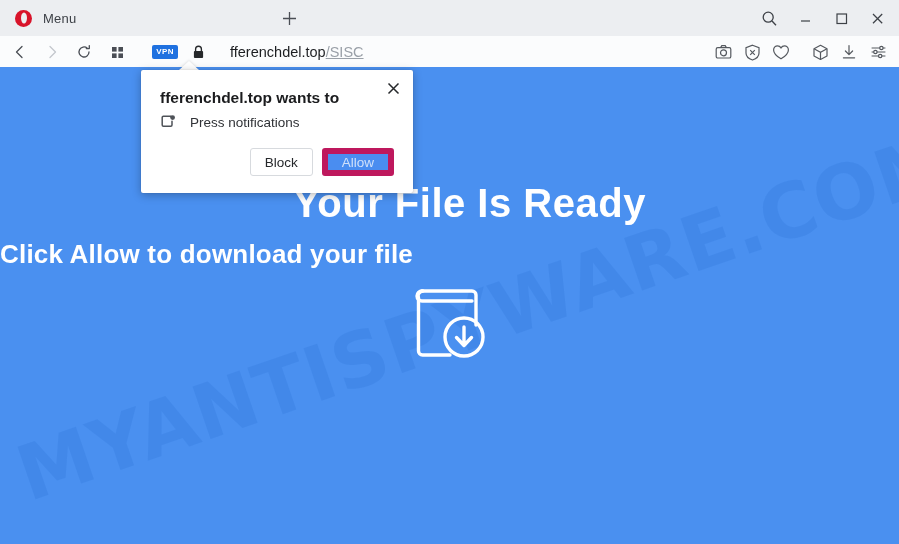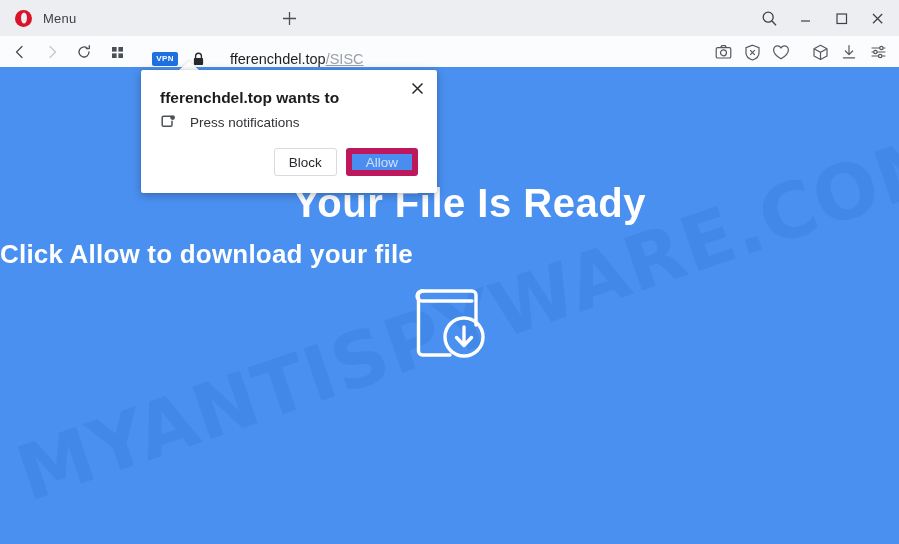--- a/index.html
+++ b/index.html
@@ -132,21 +132,20 @@
     cursor: pointer;
   }
   .addr-field {
     position: absolute;
     left: 152px; top: 3px;
     height: 25px;
     display: flex;
     align-items: center;
     gap: 0;
     cursor: text;
-    margin-top: 7px;
   }
   .vpn-badge {
     width: 26px; height: 14px;
     background: #1f71e0;
     color: #fff;
     font-size: 8px;
     font-weight: bold;
     letter-spacing: .4px;
     border-radius: 2px;
     display: flex; align-items: center; justify-content: center;
@@ -237,21 +236,21 @@
     width: 0; height: 0;
     border-left: 10px solid transparent;
     border-right: 10px solid transparent;
     border-bottom: 9px solid #ffffff;
     filter: drop-shadow(0 -1px 1px rgba(0,0,0,.10));
     z-index: 40;
   }
   .notif {
     position: absolute;
     left: 141px; top: 70px;
-    width: 296px; height: 123px;
+    width: 272px; height: 123px;
     background: #ffffff;
     border-radius: 2px;
     box-shadow: 0 2px 10px rgba(0,0,0,.28), 0 0 1px rgba(0,0,0,.25);
     z-index: 50;
   }
   .notif-close {
     position: absolute;
     right: 10px; top: 8px;
     width: 20px; height: 20px;
     display: flex; align-items: center; justify-content: center;

